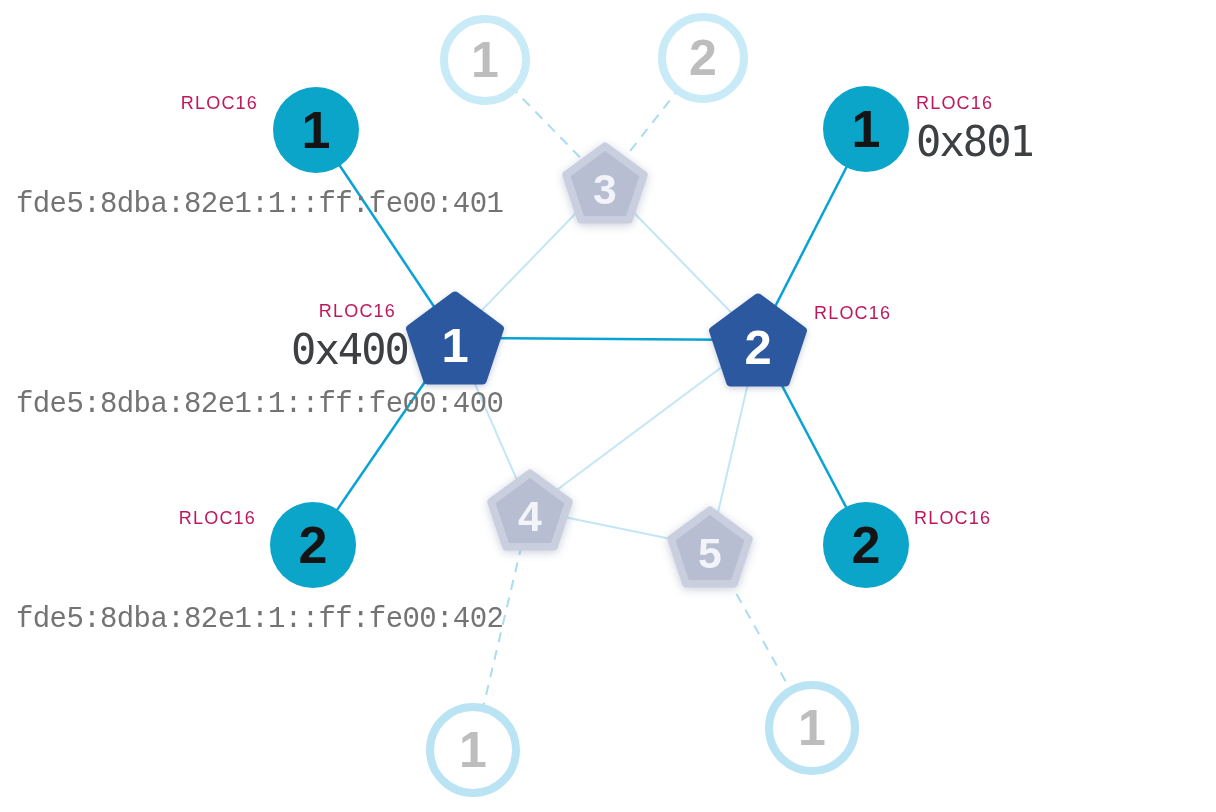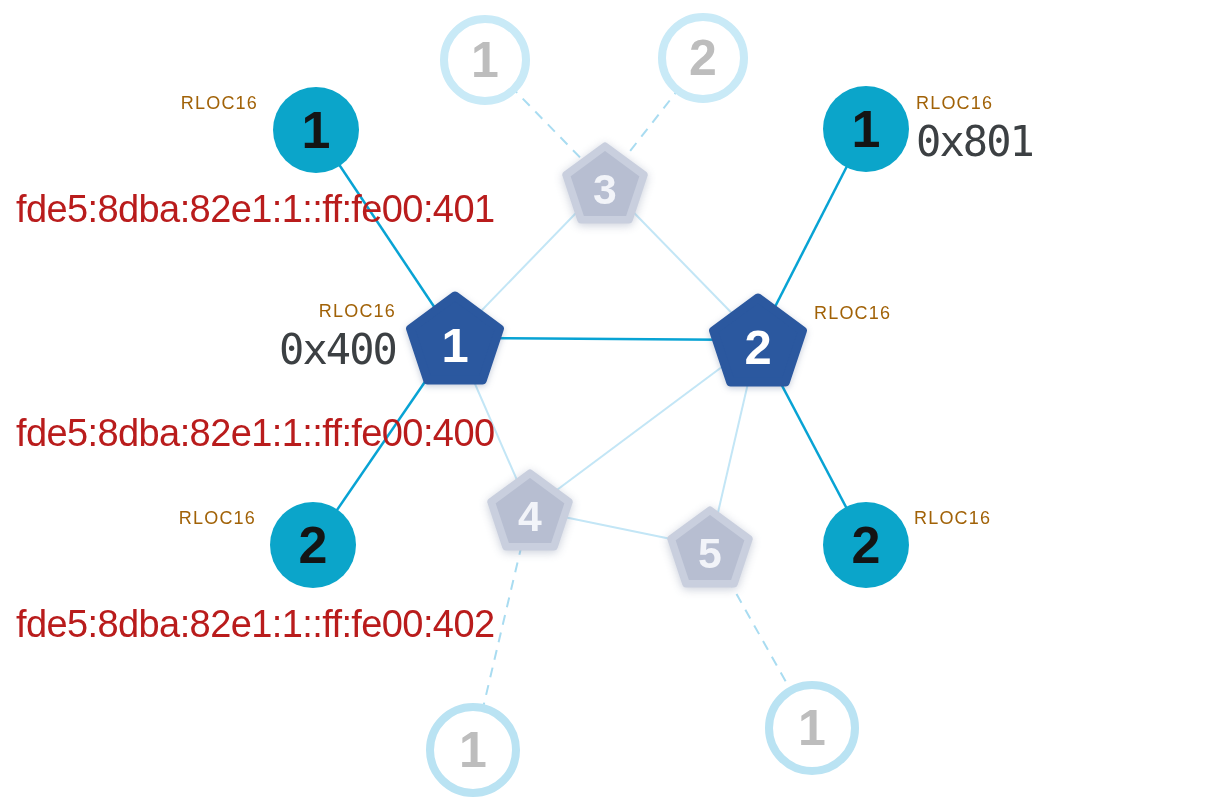--- a/index.html
+++ b/index.html
@@ -24,23 +24,23 @@
   .pent-active{filter:drop-shadow(0 2px 3px rgba(30,60,110,0.25));}
   .pent-gray{filter:drop-shadow(0 2px 5px rgba(140,150,175,0.45));}
   .pg-active{fill:#2b589f;stroke:#2b589f;stroke-width:9;stroke-linejoin:round;}
   .pg-gray{fill:#b7bed1;stroke:#c9cfde;stroke-width:9;stroke-linejoin:round;}
   .pt{font-family:"Liberation Sans",sans-serif;font-weight:bold;font-size:50px;text-anchor:middle;}
   .pt-active{fill:#ffffff;}
   .pt-gray{fill:#f2f4f9;}
 
   .lbl{position:absolute;line-height:1;white-space:nowrap;}
   .ra{text-align:right;}
-  .rloc-label{font-family:"Liberation Sans",sans-serif;font-size:18px;color:#a16207;letter-spacing:1.2px;}
+  .rloc-label{font-family:"Liberation Sans",sans-serif;font-size:18px;color:#be185d;letter-spacing:1.2px;}
   .rloc-value{font-family:"DejaVu Sans Mono",monospace;font-size:42px;color:#3c4043;letter-spacing:-1.9px;}
-  .ipv6{font-family:Liberation Sans, sans-serif;font-size:38px;color:#b91c1c;letter-spacing:-0.6px;}
+  .ipv6{font-family:Liberation Mono, monospace;font-size:29px;color:#737373;letter-spacing:-0.6px;}
 </style>
 </head>
 <body>
 
 <div id="canvas">
 
   <svg id="edges">
     <line class="edge-weak" x1="455" y1="338" x2="605" y2="183"></line>
     <line class="edge-weak" x1="758" y1="340" x2="605" y2="183"></line>
     <line class="edge-weak" x1="455" y1="338" x2="530" y2="510"></line>
@@ -117,22 +117,22 @@
     </svg>
   </div>
 
   <div class="lbl rloc-label ra" style="left:58px;top:94px;width:200px">RLOC16</div>
   <div class="lbl ipv6" style="left:16px;top:190px">fde5:8dba:82e1:1::ff:fe00:401</div>
 
   <div class="lbl rloc-label" style="left:916px;top:94px">RLOC16</div>
   <div class="lbl rloc-value" style="left:916px;top:121px">0x801</div>
 
   <div class="lbl rloc-label ra" style="left:196px;top:302px;width:200px">RLOC16</div>
-  <div class="lbl rloc-value ra" style="left:196px;top:329px;width:200px">0x400</div>
-  <div class="lbl ipv6" style="left:16px;top:414px">fde5:8dba:82e1:1::ff:fe00:400</div>
+  <div class="lbl rloc-value ra" style="left:208px;top:329px;width:200px">0x400</div>
+  <div class="lbl ipv6" style="left:16px;top:390px">fde5:8dba:82e1:1::ff:fe00:400</div>
 
   <div class="lbl rloc-label" style="left:814px;top:304px">RLOC16</div>
 
   <div class="lbl rloc-label ra" style="left:56px;top:509px;width:200px">RLOC16</div>
   <div class="lbl ipv6" style="left:16px;top:605px">fde5:8dba:82e1:1::ff:fe00:402</div>
 
   <div class="lbl rloc-label" style="left:914px;top:509px">RLOC16</div>
 
 </div>
 

